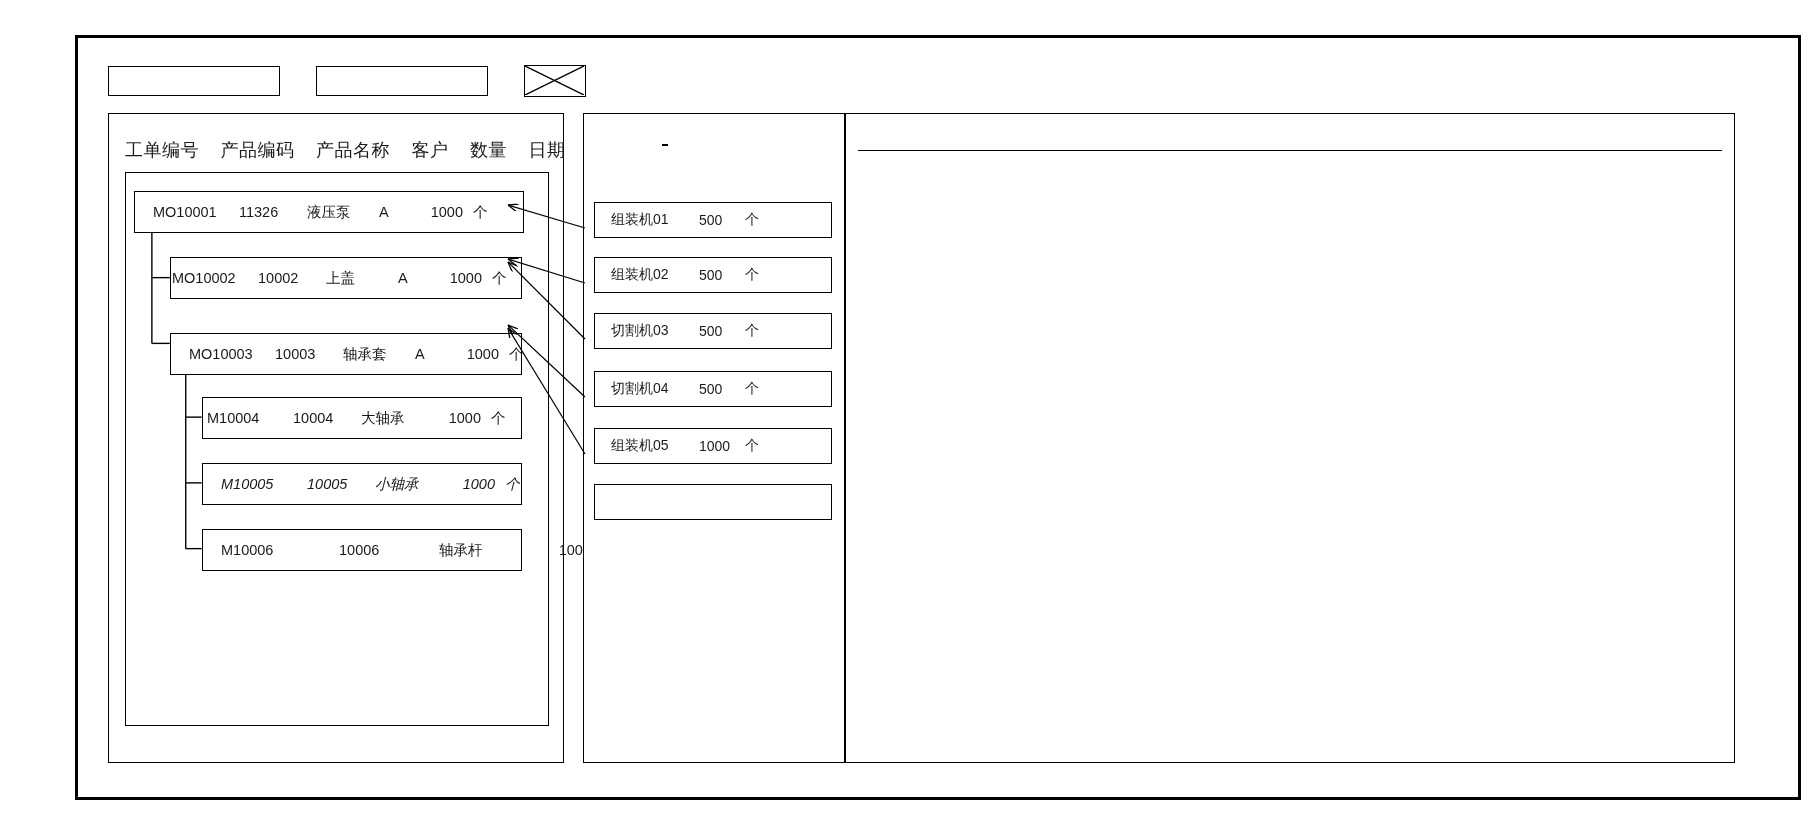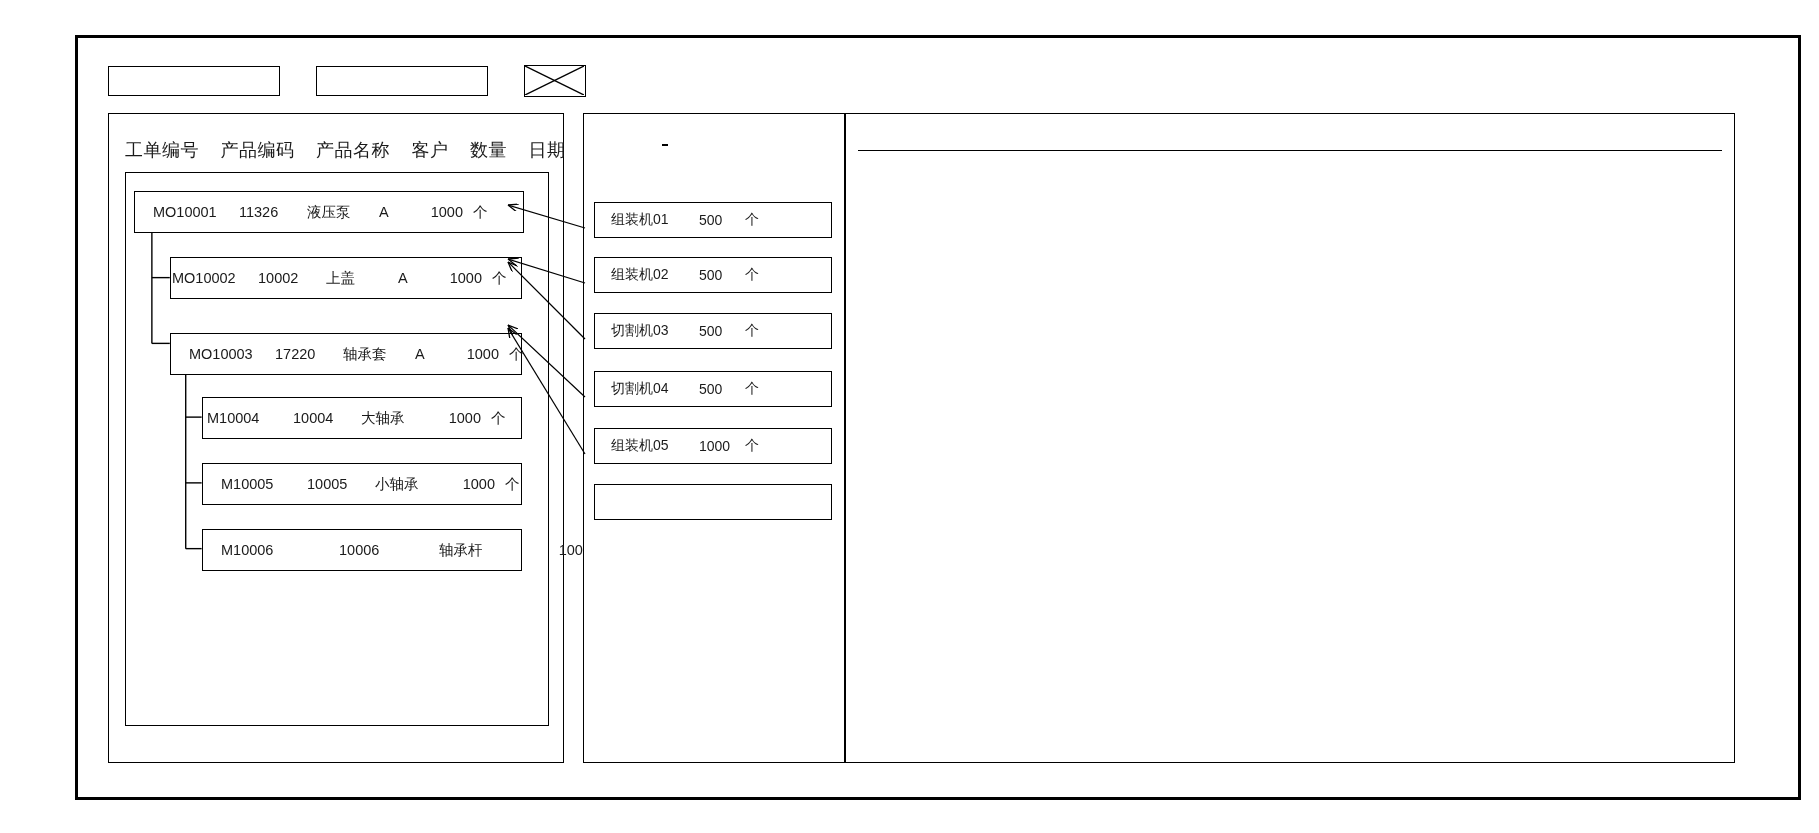--- a/index.html
+++ b/index.html
@@ -109,21 +109,21 @@
     white-space: nowrap;
     font-size: 14.5px;
   }
   .wo-row .cell { display: inline-block; }
 
   
   .lvl0 { left: 8px;  top: 18px;  width: 390px; padding-left: 18px; }
   .lvl1 { left: 44px; top: 84px;  width: 352px; padding-left: 1px; }
   .lvl2 { left: 44px; top: 150px; width: 352px; padding-left: 18px; margin-top: 10px; }
   .lvl3a{ left: 76px; top: 224px; width: 320px; padding-left: 4px; }
-  .lvl3b{ left: 76px; top: 290px; width: 320px; padding-left: 18px; }
+  .lvl3b{ left: 76px; top: 290px; width: 320px; padding-left: 18px; font-style: italic; }
   .lvl3c{ left: 76px; top: 356px; width: 320px; padding-left: 18px; gap: 32px; }
 
   .wo-row .c-code  { min-width: 76px; }
   .wo-row .c-pcode { min-width: 58px; }
   .wo-row .c-pname { min-width: 62px; }
   .wo-row .c-cust  { min-width: 26px; }
   .wo-row .c-qty   { min-width: 48px; text-align: right; }
   .wo-row .c-unit  { margin-left: 10px; }
   .wo-row .c-pcode,
   .wo-row .c-pname,
@@ -248,21 +248,21 @@
         <span class="cell c-code">MO10002</span>
         <span class="cell c-pcode">10002</span>
         <span class="cell c-pname">上盖</span>
         <span class="cell c-cust">A</span>
         <span class="cell c-qty">1000</span>
         <span class="cell c-unit">个</span>
       </div>
 
       <div class="wo-row lvl2">
         <span class="cell c-code">MO10003</span>
-        <span class="cell c-pcode">17220</span>
+        <span class="cell c-pcode">10003</span>
         <span class="cell c-pname">轴承套</span>
         <span class="cell c-cust">A</span>
         <span class="cell c-qty">1000</span>
         <span class="cell c-unit">个</span>
       </div>
 
       <div class="wo-row lvl3a">
         <span class="cell c-code">M10004</span>
         <span class="cell c-pcode">10004</span>
         <span class="cell c-pname">大轴承</span>

